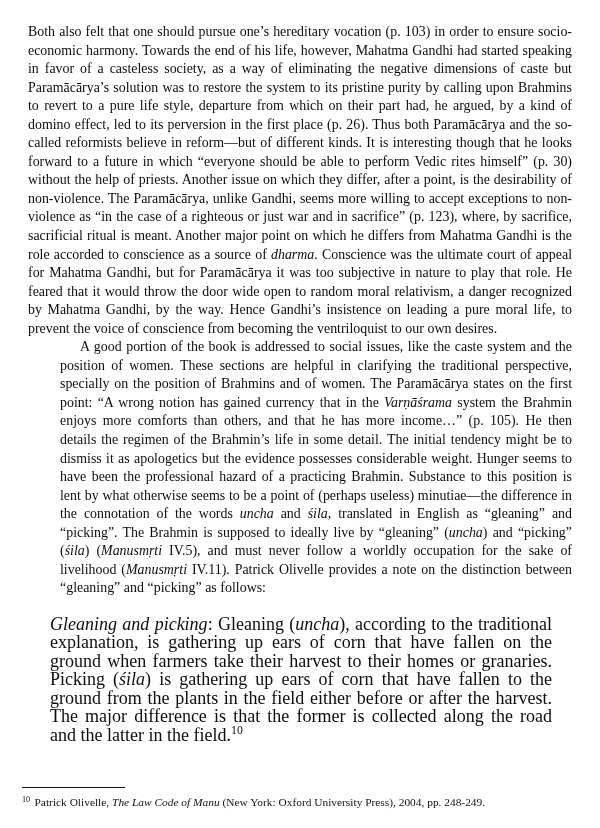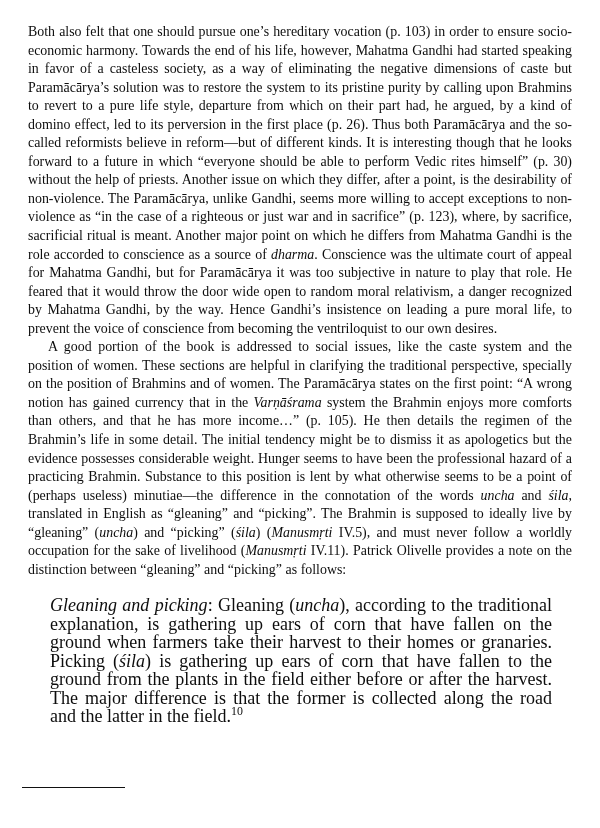--- a/index.html
+++ b/index.html
@@ -34,20 +34,21 @@
     font-size: 13.9px;
     line-height: 18.55px;
     text-align: justify;
     text-justify: inter-word;
     letter-spacing: 0.01px;
     word-spacing: 0.1px;
     hyphens: none;
   }
   p.body-par.indent {
     text-indent: 20px;
+    margin-left: 32px;
   }
   .blockquote {
     margin: 0;
     padding: 0;
     margin-left: 22px;
     margin-right: 20px;
     margin-top: 17px;
     font-size: 18px;
     line-height: 18.5px;
     text-align: justify;
@@ -97,15 +98,16 @@
     <p class="body-par" id="par-1"><span>Both also felt that one should pursue one’s hereditary vocation (p. 103) in order to ensure socio-economic harmony. Towards the end of his life, however, Mahatma Gandhi had started speaking in favor of a casteless society, as a way of eliminating the negative dimensions of caste but Paramācārya’s solution was to restore the system to its pristine purity by calling upon Brahmins to revert to a pure life style, departure from which on their part had, he argued, by a kind of domino effect, led to its perversion in the first place (p. 26). Thus both Paramācārya and the so-called reformists believe in reform—but of different kinds. It is interesting though that he looks forward to a future in which “everyone should be able to perform Vedic rites himself” (p. 30) without the help of priests. Another issue on which they differ, after a point, is the desirability of non-violence. The Paramācārya, unlike Gandhi, seems more willing to accept exceptions to non-violence as “in the case of a righteous or just war and in sacrifice” (p. 123), where, by sacrifice, sacrificial ritual is meant. Another major point on which he differs from Mahatma Gandhi is the role accorded to conscience as a source of </span><em class="ital">dharma</em><span>. Conscience was the ultimate court of appeal for Mahatma Gandhi, but for Paramācārya it was too subjective in nature to play that role. He feared that it would throw the door wide open to random moral relativism, a danger recognized by Mahatma Gandhi, by the way. Hence Gandhi’s insistence on leading a pure moral life, to prevent the voice of conscience from becoming the ventriloquist to our own desires.</span></p>
 
     <p class="body-par indent" id="par-2"><span>A good portion of the book is addressed to social issues, like the caste system and the position of women. These sections are helpful in clarifying the traditional perspective, specially on the position of Brahmins and of women. The Paramācārya states on the first point: “A wrong notion has gained currency that in the </span><em class="ital">Varṇāśrama</em><span> system the Brahmin enjoys more comforts than others, and that he has more income…” (p. 105). He then details the regimen of the Brahmin’s life in some detail. The initial tendency might be to dismiss it as apologetics but the evidence possesses considerable weight. Hunger seems to have been the professional hazard of a practicing Brahmin. Substance to this position is lent by what otherwise seems to be a point of (perhaps useless) minutiae—the difference in the connotation of the words </span><em class="ital">uncha</em><span> and </span><em class="ital">śila</em><span>, translated in English as “gleaning” and “picking”. The Brahmin is supposed to ideally live by “gleaning” (</span><em class="ital">uncha</em><span>) and “picking” (</span><em class="ital">śila</em><span>) (</span><em class="ital">Manusmṛti</em><span> IV.5), and must never follow a worldly occupation for the sake of livelihood (</span><em class="ital">Manusmṛti</em><span> IV.11). Patrick Olivelle provides a note on the distinction between “gleaning” and “picking” as follows:</span></p>
 
     <blockquote class="blockquote" id="quote-1"><em class="ital">Gleaning and picking</em><span>: Gleaning (</span><em class="ital">uncha</em><span>), according to the traditional explanation, is gathering up ears of corn that have fallen on the ground when farmers take their harvest to their homes or granaries. Picking (</span><em class="ital">śila</em><span>) is gathering up ears of corn that have fallen to the ground from the plants in the field either before or after the harvest. The major difference is that the former is collected along the road and the latter in the field.</span><sup class="fn-ref">10</sup></blockquote>
 
   </div>
 
   <div class="footnote-zone">
     <div class="footnote-rule"></div>
+    <p class="footnote" id="footnote-1"><sup>10</sup><span> Patrick Olivelle, </span><em class="ital">The Law Code of Manu</em><span> (New York: Oxford University Press), 2004, pp. 248-249.</span></p>
   </div>
 
 </div>
 
 </body></html>

